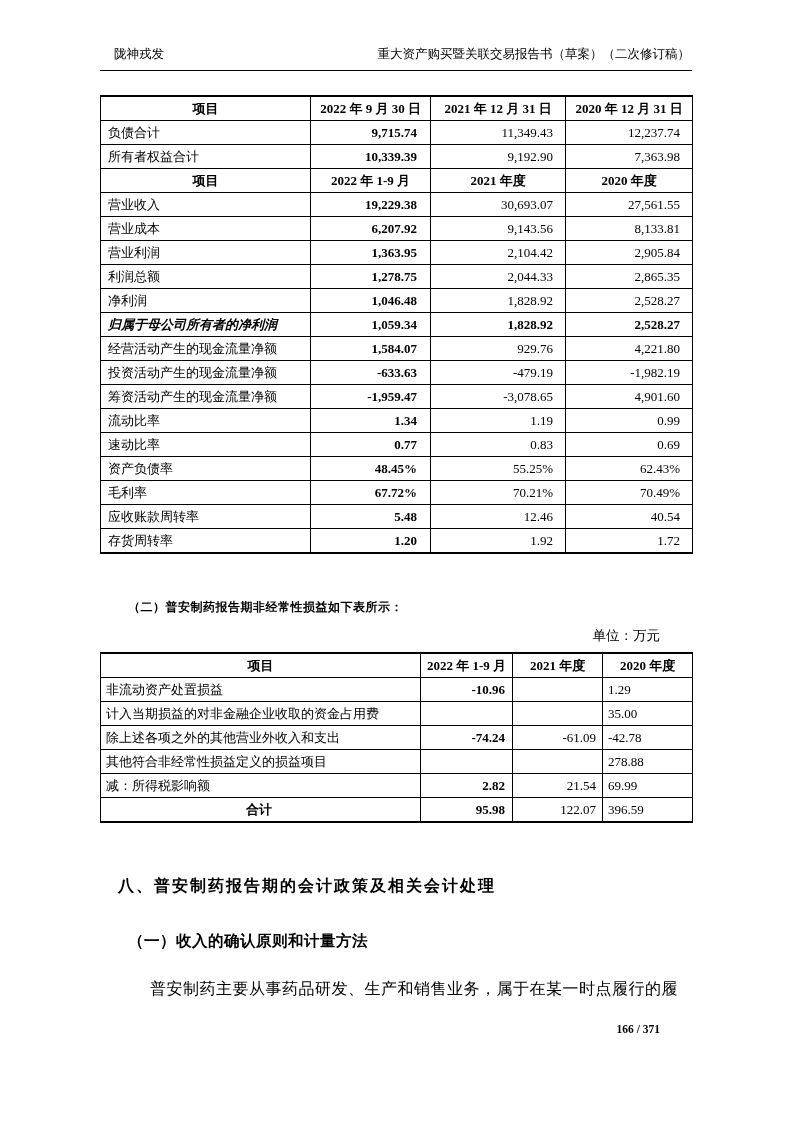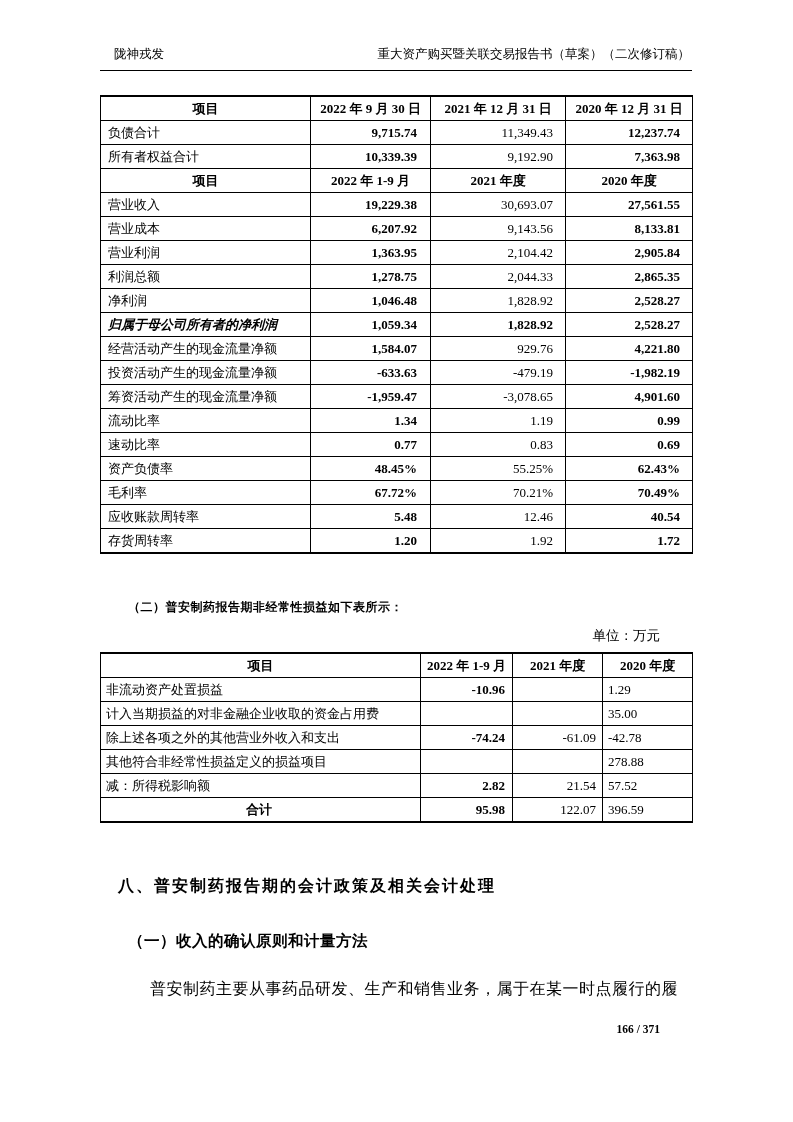--- a/index.html
+++ b/index.html
@@ -47,21 +47,21 @@
     vertical-align: middle;
     word-break: break-all;
     overflow: hidden;
   }
   .table1 { position: absolute; left: 100px; top: 95px; }
   .table2 { position: absolute; left: 100px; top: 652px; }
 
   .table1 td.col0 { text-align: left;  padding-left: 7px; }
   .table1 td.col1 { text-align: right; padding-right: 13px; font-weight: bold; margin-left: 37px; }
   .table1 td.col2 { text-align: right; padding-right: 12px; }
-  .table1 td.col3 { text-align: right; padding-right: 12px; font-weight: bold; }
+  .table1 td.col3 { text-align: right; padding-right: 12px; }
 
   .table2 td.col0 { text-align: left;  padding-left: 5px; }
   .table2 td.col1 { text-align: right; padding-right: 7px; font-weight: bold; }
   .table2 td.col2 { text-align: right; padding-right: 6px; }
   .table2 td.col3 { padding-right: 6px; }
 
   table.fin-table tr.row-header td {
     text-align: center !important;
     font-weight: bold;
     font-style: normal;
@@ -306,21 +306,21 @@
         <tr class="row-data">
           <td class="col0">其他符合非经常性损益定义的损益项目</td>
           <td class="col1"></td>
           <td class="col2"></td>
           <td class="col3">278.88</td>
         </tr>
         <tr class="row-data">
           <td class="col0">减：所得税影响额</td>
           <td class="col1">2.82</td>
           <td class="col2">21.54</td>
-          <td class="col3">57.52</td>
+          <td class="col3">69.99</td>
         </tr>
         <tr class="row-total">
           <td class="col0">合计</td>
           <td class="col1">95.98</td>
           <td class="col2">122.07</td>
           <td class="col3">396.59</td>
         </tr>
       </tbody>
   </table>
 

